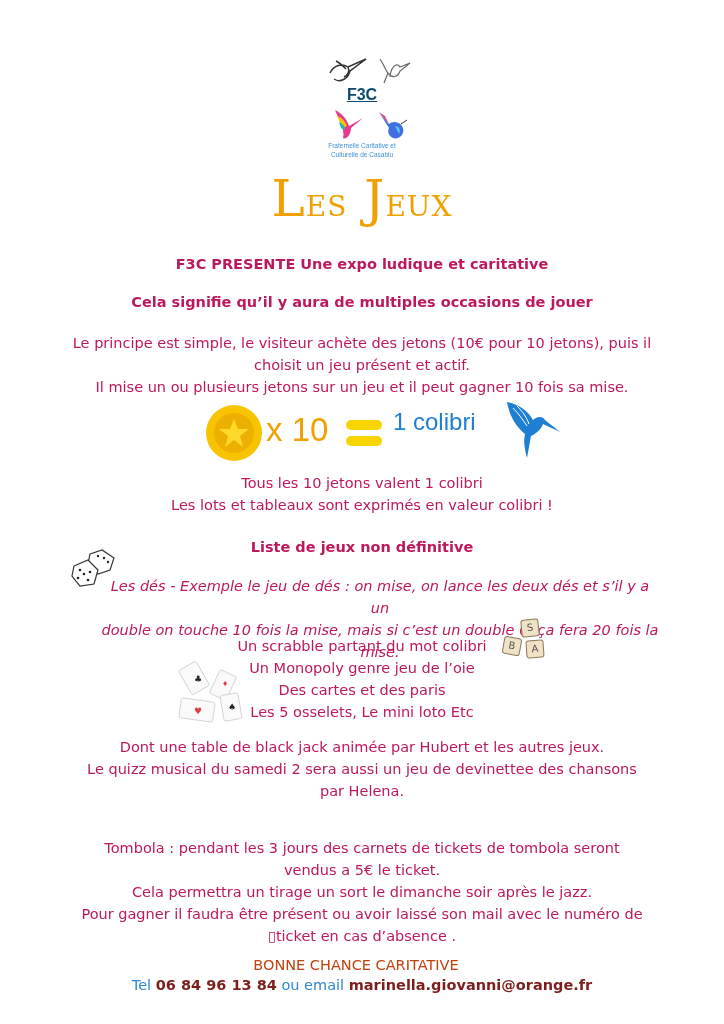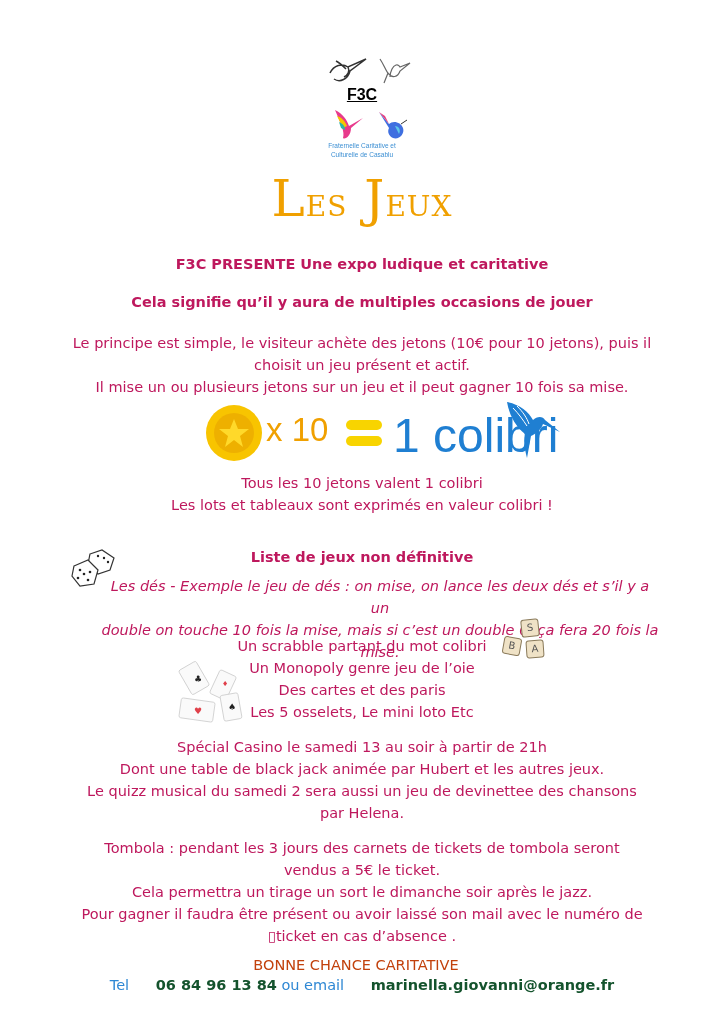--- a/index.html
+++ b/index.html
@@ -1,41 +1,41 @@
 <!DOCTYPE html>
 <html><head>
 <meta charset="utf-8">
 <style>
   html, body { margin: 0; padding: 0; background: #ffffff; }
   body { width: 724px; height: 1024px; position: relative; overflow: hidden;
          font-family: "DejaVu Sans", sans-serif; color: #222222; }
   .abs { position: absolute; }
   .logo-bird-outline { position: absolute; top: 55px; }
   .f3c-text { position: absolute; left: 0; width: 724px; top: 86px; text-align: center;
-              font-family: "Liberation Sans", sans-serif; font-weight: bold; font-size: 16px; color: #000000; text-decoration: underline; }
+              font-family: "Liberation Sans", sans-serif; font-weight: bold; font-size: 16px; color: #0c4a6e; text-decoration: underline; }
   .logo-sub { position: absolute; left: 0; width: 724px; top: 141px; text-align: center;
               font-family: "Liberation Sans", sans-serif; font-size: 6.5px; line-height: 9px; color: #3c8fd3; }
   .title { position: absolute; left: 0; width: 724px; top: 170px; text-align: center;
            font-family: "DejaVu Serif", serif; font-size: 50px; color: #f0a000; letter-spacing: 1px; }
   .title .big { font-size: 50px; }
   .title .small { font-size: 28px; }
   .txt { position: absolute; left: 60px; width: 604px; text-align: center;
          font-family: "DejaVu Sans", sans-serif; font-size: 14.5px; line-height: 22px; color: #be185d; }
   .bold { font-weight: bold; }
   .eq-row { position: absolute; top: 398px; left: 205px; width: 360px; height: 70px; }
   .x10 { position: absolute; left: 61px; top: 13px; font-family: "Liberation Sans", sans-serif;
          font-size: 33px; color: #f0a000; }
   .equals { position: absolute; left: 141px; width: 36px; height: 10px; background: #f8d400; border-radius: 6px; }
   .colibri-text { position: absolute; left: 188px; top: 10px; font-family: "Liberation Sans", sans-serif;
-                  font-size: 48px; color: #1f7fd2; }
+                  font-size: 24px; color: #1f7fd2; }
   .footer1 { position: absolute; left: 0; width: 712px; top: 957px; text-align: center;
              font-family: "DejaVu Sans", sans-serif; font-size: 14.5px; color: #c2410c; }
   .footer2 { position: absolute; left: 0; width: 724px; top: 977px; text-align: center;
              font-family: "DejaVu Sans", sans-serif; font-size: 14.5px; color: #2f88d4; }
-  .footer2 b { color: #14532d; margin-left: 22px; }
+  .footer2 b { color: #7f1d1d; }
 </style>
 </head>
 <body>
 
 <div>
   <svg class="logo-bird-outline" style="left:328px;" width="40" height="32" viewBox="0 0 40 32">
     <path d="M2 18 C6 10, 14 8, 20 12 L38 4 L22 16 C20 24, 12 28, 6 24 M8 6 C12 8, 16 12, 18 14 M20 12 C22 16, 20 20, 16 22" fill="none" stroke="#333" stroke-width="1.5"></path>
   </svg>
   <svg class="logo-bird-outline" style="left:378px;" width="34" height="32" viewBox="0 0 34 32">
     <path d="M2 4 C6 10, 8 16, 10 18 C14 24, 20 22, 22 16 L32 8 L22 12 C20 8, 16 10, 14 14 M10 18 L6 28 M14 14 C12 18, 12 20, 12 22" fill="none" stroke="#666" stroke-width="1.2"></path>
@@ -86,21 +86,21 @@
     <path d="M8 8 C14 14, 18 20, 22 26" stroke="#ffffff" stroke-width="1" fill="none"></path>
     <path d="M12 6 C18 12, 22 18, 24 24" stroke="#ffffff" stroke-width="1" fill="none"></path>
   </svg>
 </div>
 
 <div class="txt" style="top:472px;">
   <div>Tous les 10 jetons valent 1 colibri</div>
   <div>Les lots et tableaux sont exprimés en valeur colibri !</div>
 </div>
 
-<div class="txt bold" style="top:536px;margin-top:10px;">Liste de jeux non définitive</div>
+<div class="txt bold" style="top:536px;">Liste de jeux non définitive</div>
 
 <svg class="abs" style="left:70px;top:548px;" width="46" height="40" viewBox="0 0 46 40">
   <g fill="#fff" stroke="#333" stroke-width="1.2">
     <path d="M20 6 L32 2 L44 10 L40 22 L28 26 L18 16 Z"></path>
     <path d="M4 18 L18 12 L28 22 L24 36 L10 38 L2 28 Z"></path>
   </g>
   <g fill="#222">
     <circle cx="28" cy="8" r="1.2"></circle>
       <circle cx="34" cy="10" r="1.2"></circle>
       <circle cx="38" cy="14" r="1.2"></circle>
@@ -138,21 +138,20 @@
     <rect x="4" y="40" width="34" height="20" rx="2" transform="rotate(8 21 50)"></rect>
     <rect x="46" y="34" width="18" height="26" rx="2" transform="rotate(-10 55 47)"></rect>
   </g>
   <text x="18" y="22" font-size="9" fill="#222">♣</text>
   <text x="46" y="26" font-size="7" fill="#e0404a">♦</text>
   <text x="18" y="54" font-size="9" fill="#e0404a">♥</text>
   <text x="52" y="50" font-size="9" fill="#222">♠</text>
 </svg>
 
 <div class="txt" style="top:736px;">
-  <div>Spécial Casino le samedi 13 au soir à partir de 21h</div>
   <div>Dont une table de black jack animée par Hubert et les autres jeux.</div>
   <div>Le quizz musical du samedi 2 sera aussi un jeu de devinettee des chansons</div>
   <div>par Helena.</div>
 </div>
 
 <div class="txt" style="top:837px;">
   <div>Tombola : pendant les 3 jours des carnets de tickets de tombola seront</div>
   <div>vendus a 5€ le ticket.</div>
   <div>Cela permettra un tirage un sort le dimanche soir après le jazz.</div>
   <div>Pour gagner il faudra être présent ou avoir laissé son mail avec le numéro de</div>

